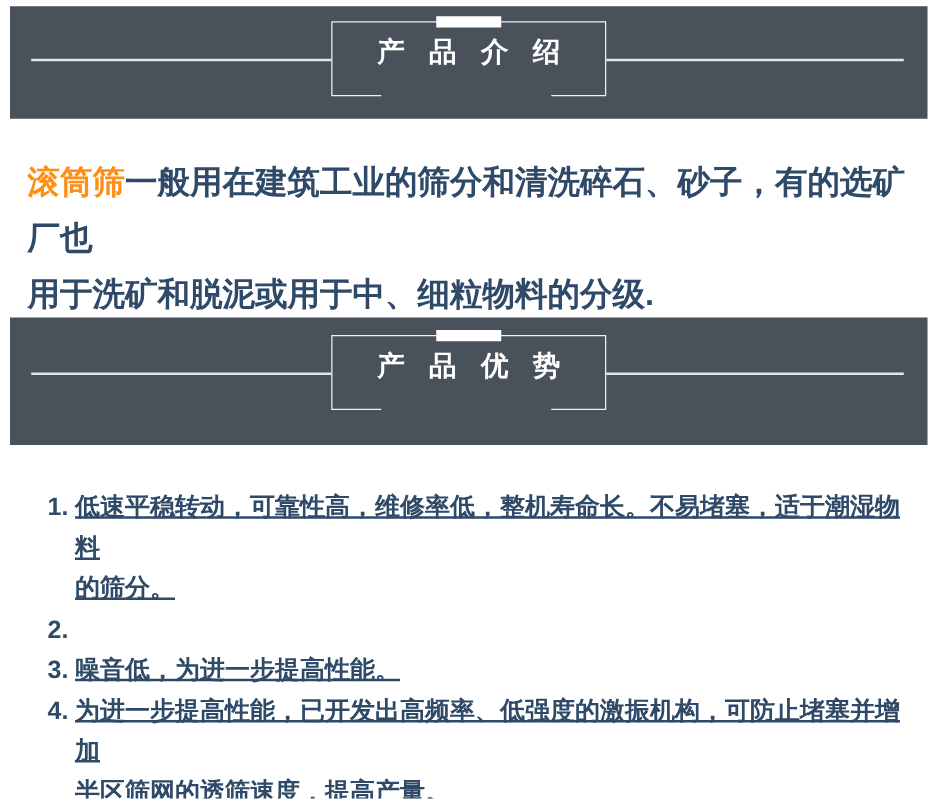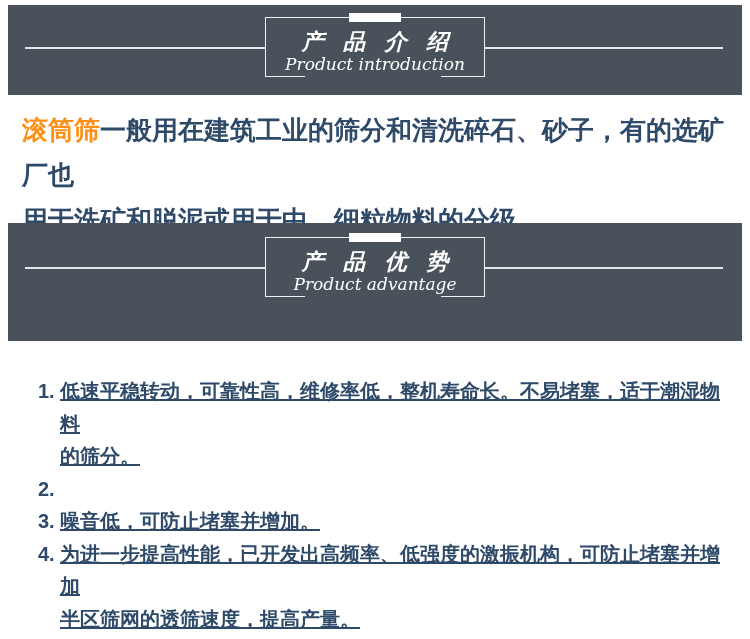--- a/index.html
+++ b/index.html
@@ -14,21 +14,21 @@
   }
 
   
   .banner {
     position: relative;
     margin: 0 8px;
     height: 90px;
     background: #49525a;
   }
   .banner.first { margin-top: 5px; }
-  .banner.second { height: 118px; margin-top: 25px; }
+  .banner.second { height: 102px; margin-top: 41px; }
 
   .side-line {
     position: absolute;
     height: 2px;
     background: #e3e6e8;
   }
   .banner.first  .side-line { top: 42px; }
   .banner.second .side-line { top: 44px; }
   .side-line.left  { left: 17px;  right: calc(50% + 110px); }
   .side-line.right { left: calc(50% + 110px); right: 19px; }
@@ -66,35 +66,34 @@
     margin: 0;
     padding-top: 12px;
     text-align: center;
     text-indent: 7px;
     letter-spacing: 7px;
     color: #ffffff;
     font-family: "Liberation Serif", serif;
     font-weight: bold;
     font-size: 22px;
     line-height: 24px;
-    font-style: italic;
   }
   .title-en {
     margin-top: 1px;
     text-align: center;
     color: #ffffff;
     font-family: "DejaVu Serif", serif;
     font-style: italic;
     font-size: 17px;
     line-height: 19px;
   }
 
   
   .intro {
-    margin: 13px 20px 0 22px;
+    margin: 28px 20px 0 22px;
     height: 90px;
     font-size: 26px;
     font-weight: bold;
     line-height: 45px;
     color: #2e4a68;
     white-space: pre-line;
   }
   .intro .kw { color: #ff8e14; }
 
   
@@ -116,50 +115,48 @@
 
 <div class="page">
 
   <section class="banner first">
     <div class="side-line left"></div>
     <div class="side-line right"></div>
     <div class="title-box">
       <div class="tab"></div>
       <div class="gap-cover"></div>
       <h2 class="title-cn">产 品 介 绍</h2>
-      <div class="title-en">Product introduction</div>
     </div>
   </section>
 
   <p class="intro"><span class="kw">滚筒筛</span><span>一般用在建筑工业的筛分和清洗碎石、砂子，有的选矿厂也
 用于洗矿和脱泥或用于中、细粒物料的分级.</span></p>
 
   <section class="banner second">
     <div class="side-line left"></div>
     <div class="side-line right"></div>
     <div class="title-box">
       <div class="tab"></div>
       <div class="gap-cover"></div>
       <h2 class="title-cn">产 品 优 势</h2>
-      <div class="title-en">Product advantage</div>
     </div>
   </section>
 
   <ol class="adv-list">
     <li class="adv-item">
       <span class="num">1.</span>
       <span class="txt">低速平稳转动，可靠性高，维修率低，整机寿命长。不易堵塞，适于潮湿物料
 的筛分。</span>
     </li>
     <li class="adv-item">
       <span class="num">2.</span>
     </li>
     <li class="adv-item">
       <span class="num">3.</span>
-      <span class="txt">噪音低，可防止堵塞并增加。</span>
+      <span class="txt">噪音低，为进一步提高性能。</span>
     </li>
     <li class="adv-item">
       <span class="num">4.</span>
       <span class="txt">为进一步提高性能，已开发出高频率、低强度的激振机构，可防止堵塞并增加
 半区筛网的透筛速度，提高产量。</span>
     </li>
     <li class="adv-item">
       <span class="num">5.</span>
       <span class="txt">可设置击打防堵机构，进一步防止堵塞。</span>
     </li>

